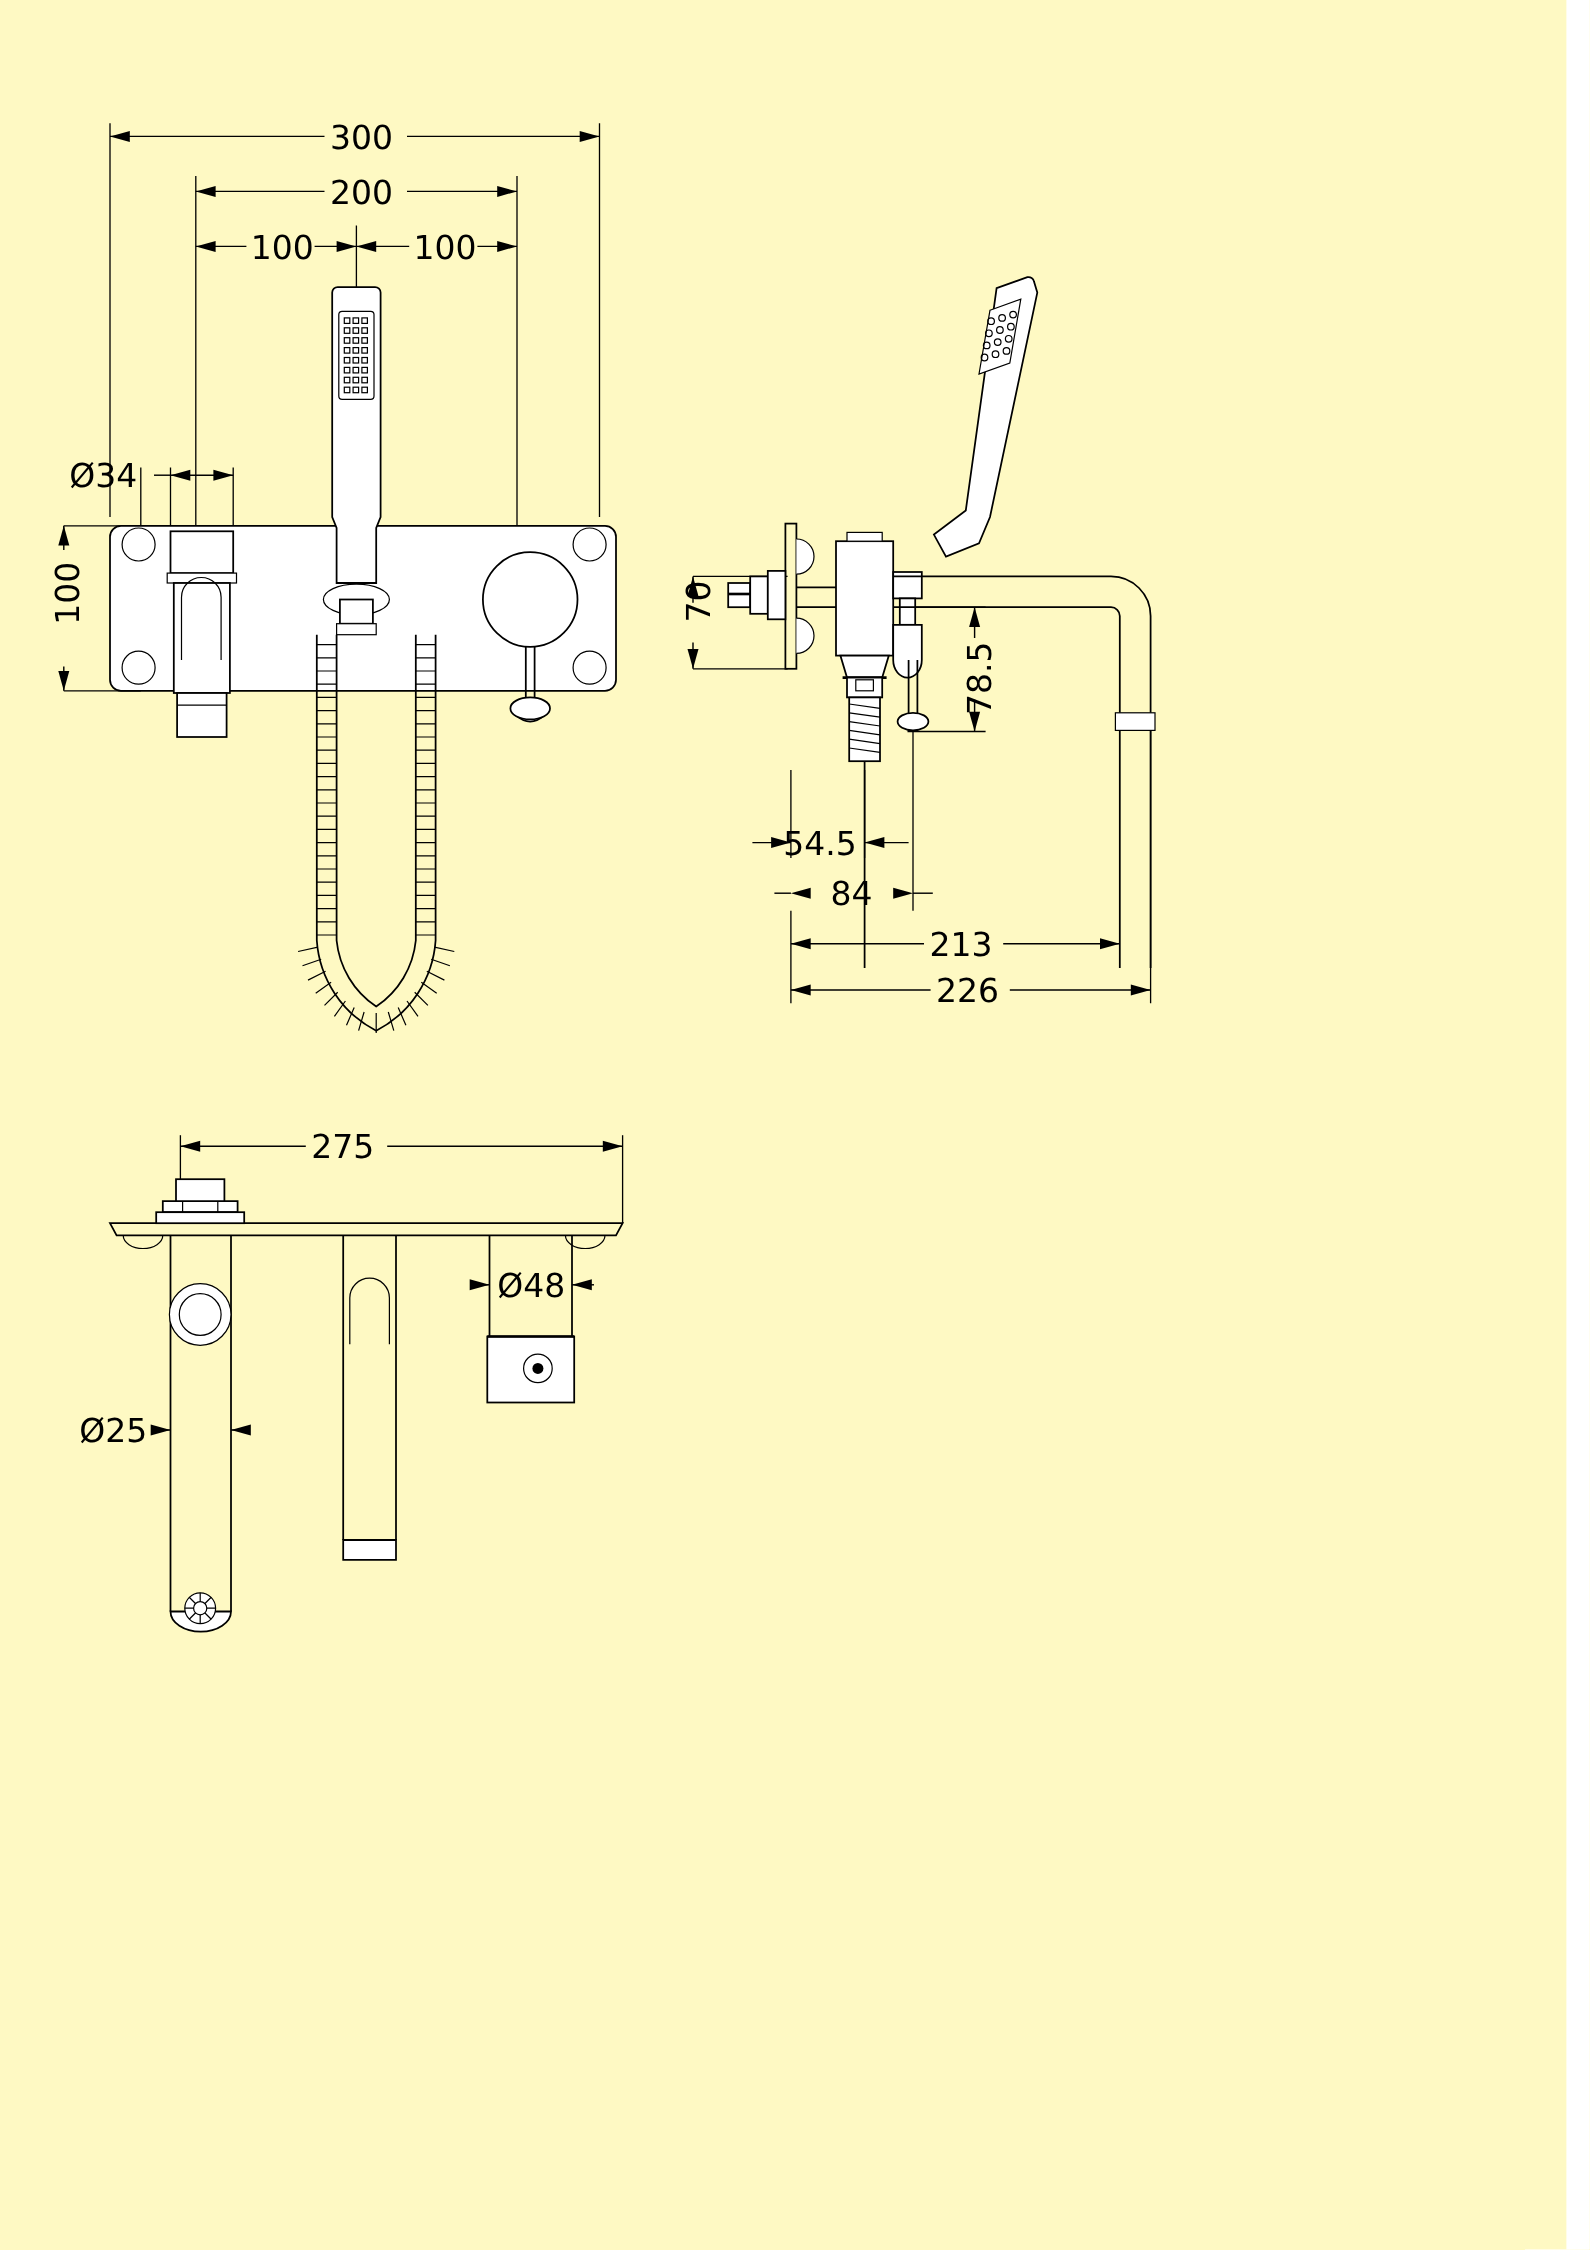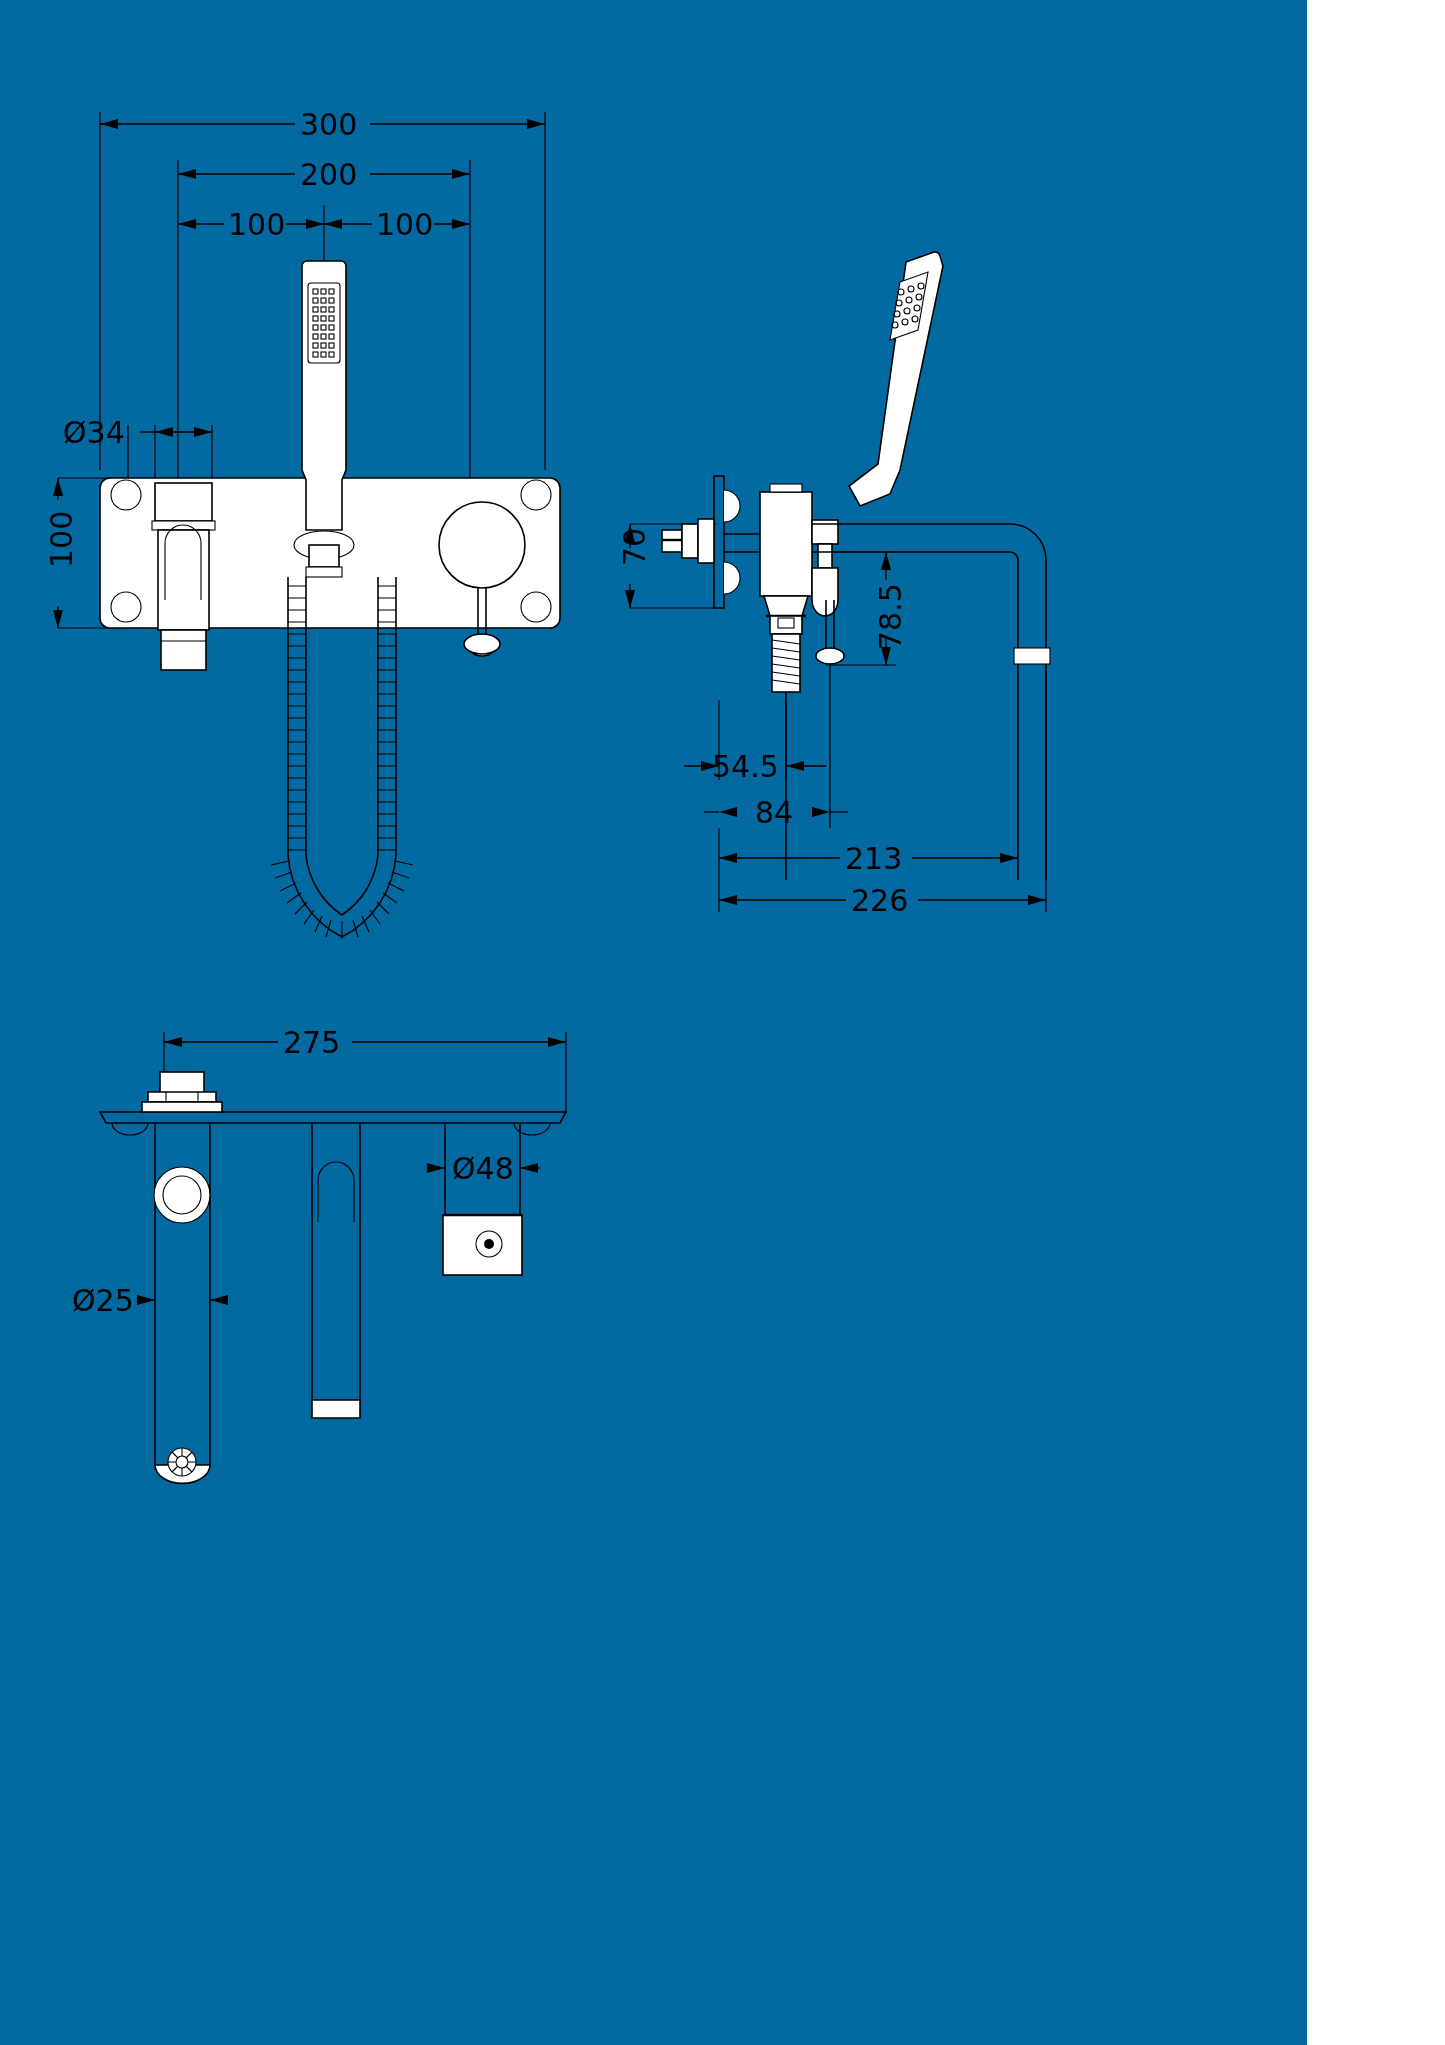--- a/index.html
+++ b/index.html
@@ -1,17 +1,17 @@
 <!DOCTYPE html>
 <html><head>
 <meta charset="utf-8">
 <style>
   html,body{margin:0;padding:0;background:#ffffff;}
   body{width:1445px;height:2045px;font-family:"DejaVu Sans",sans-serif;}
-  #sheet{position:relative;width:1307px;height:2045px;background:#0369a1;overflow:hidden;}
+  #sheet{position:relative;width:1424px;height:2045px;background:#fef9c3;overflow:hidden;}
   svg{display:block;}
   .ln{stroke:#000;fill:none;stroke-width:1.6;}
   .lnT{stroke:#000;fill:none;stroke-width:1.1;}
   .lnH{stroke:#000;fill:none;stroke-width:2.4;}
   .dim{stroke:#000;fill:none;stroke-width:1.3;}
   .ext{stroke:#000;fill:none;stroke-width:1.2;}
   .wht{fill:#fff;stroke:#000;stroke-width:1.6;}
   .whtT{fill:#fff;stroke:#000;stroke-width:1.1;}
   .blk{fill:#000;stroke:none;}
   text.dt{font-family:"DejaVu Sans",sans-serif;font-size:30px;fill:#000;}

